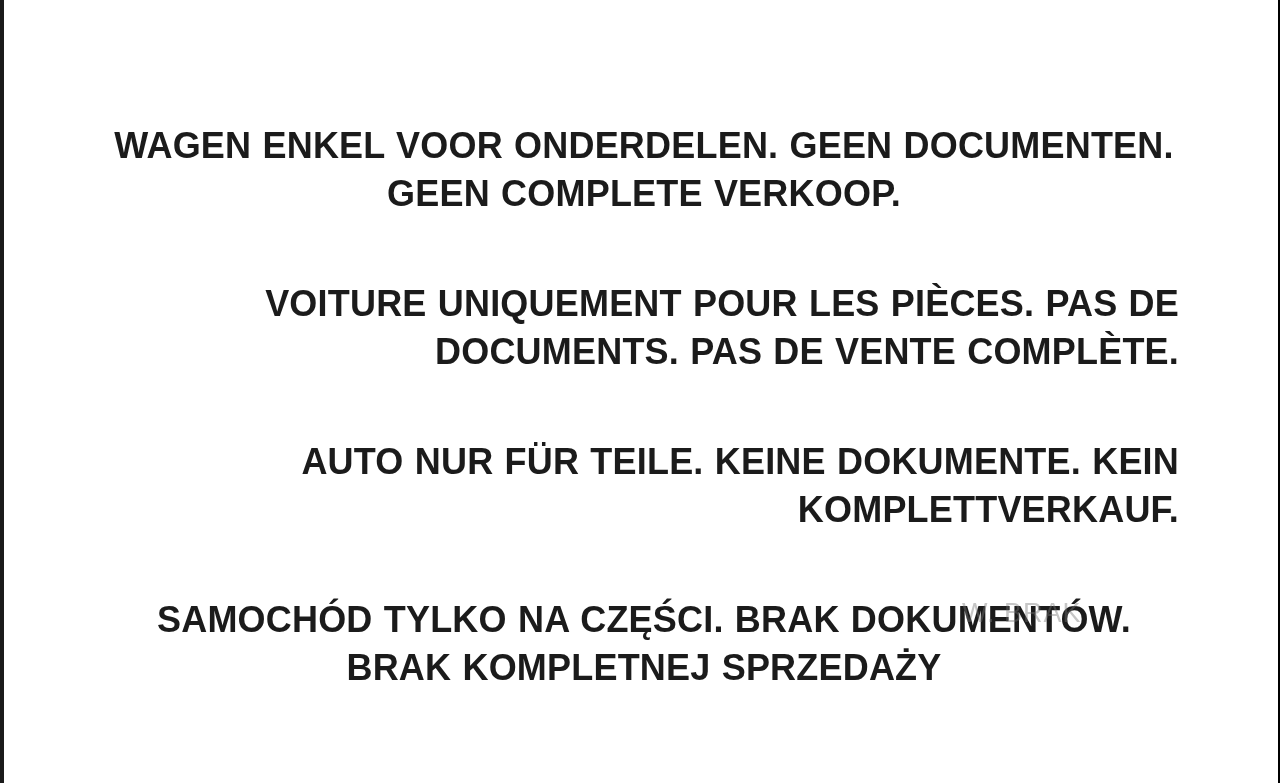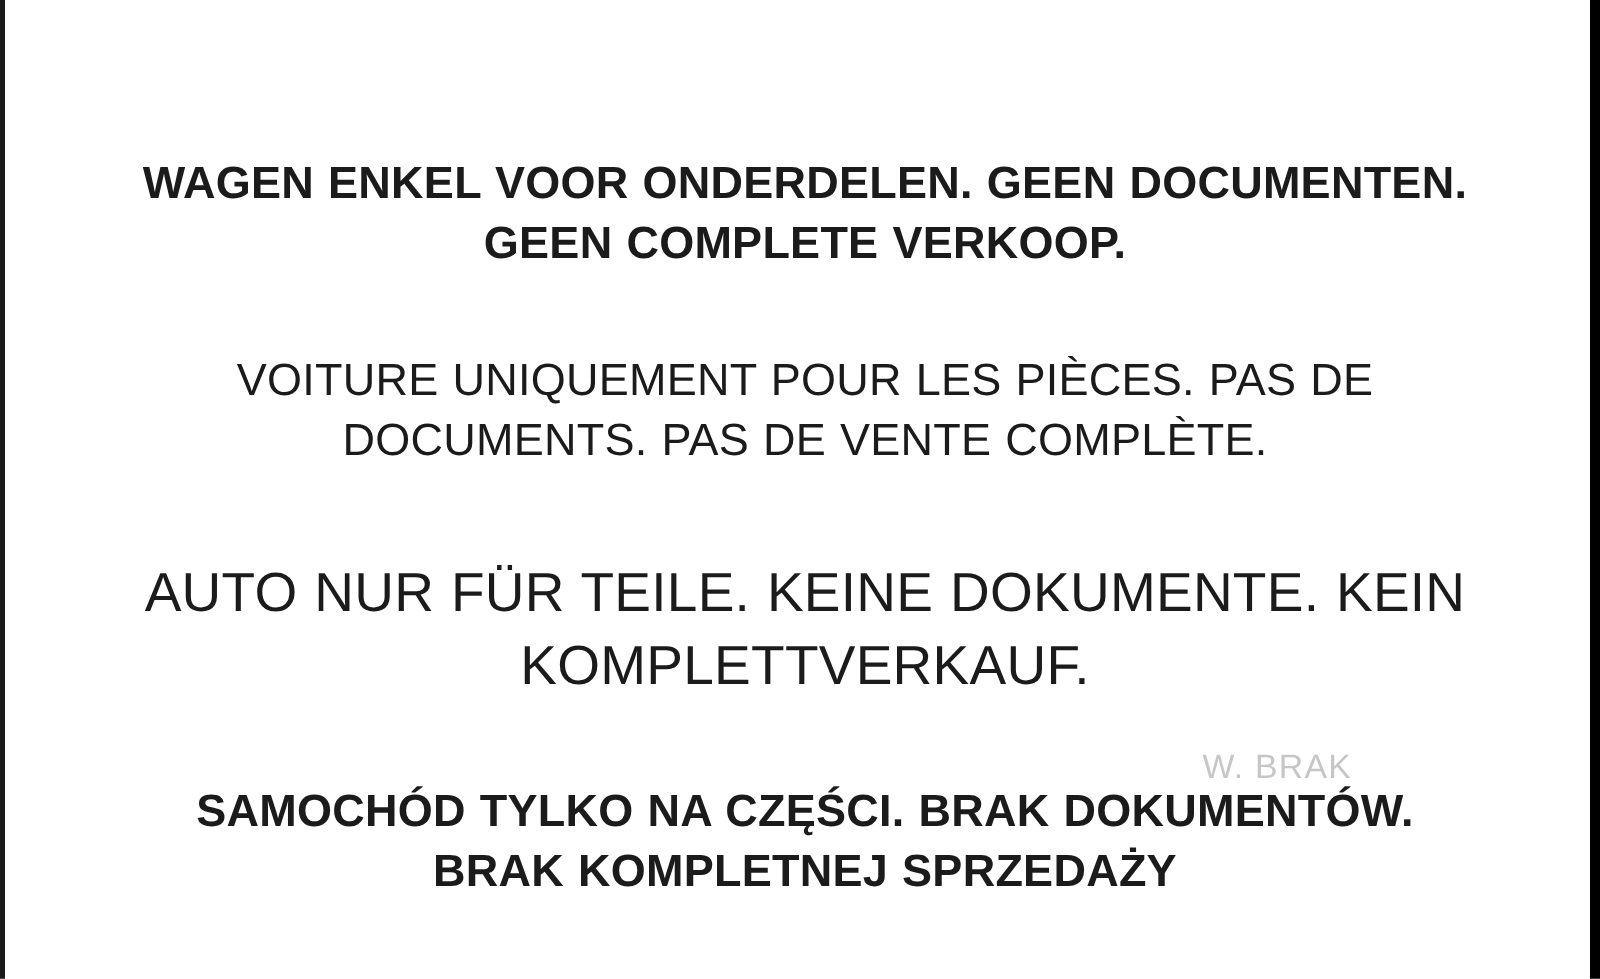--- a/index.html
+++ b/index.html
@@ -13,21 +13,21 @@
     font-family: "Liberation Sans", sans-serif;
     overflow: hidden;
   }
   .page {
     position: relative;
     width: 1280px;
     height: 783px;
     background: #ffffff;
     box-sizing: border-box;
     border-left: 4px solid #1a1a1a;
-    border-right: 8px solid #000000;
+    border-right: 2px solid #000000;
     padding-left: 16px;
   }
   .content {
     position: absolute;
     top: 86px;
     left: 70px;
     width: 1140px;
     display: flex;
     flex-direction: column;
     align-items: center;
@@ -37,26 +37,27 @@
     text-align: center;
     color: #1b1b1b;
     line-height: 1.32;
     letter-spacing: 0.2px;
     word-spacing: 1px;
   }
   .para.bold {
     font-weight: bold;
   }
   .para.normal {
-    font-weight: normal;
+    font-weight: bold;
+    text-align: right;
   }
   .p-nl  { font-size: 36px; margin-bottom: 27px; }
   .p-fr  { font-size: 36px; margin-bottom: 27px; }
   .p-en  { font-size: 37px; margin-bottom: 27px; }
-  .p-de  { font-size: 44px; margin-bottom: 27px; }
+  .p-de  { font-size: 36px; margin-bottom: 27px; }
   .p-pl  { font-size: 36px; margin-bottom: 0; }
 
   .watermark {
     position: absolute;
     top: 598px;
     left: 958px;
     font-size: 27px;
     font-weight: normal;
     color: rgba(120,120,120,0.42);
     letter-spacing: 1px;

